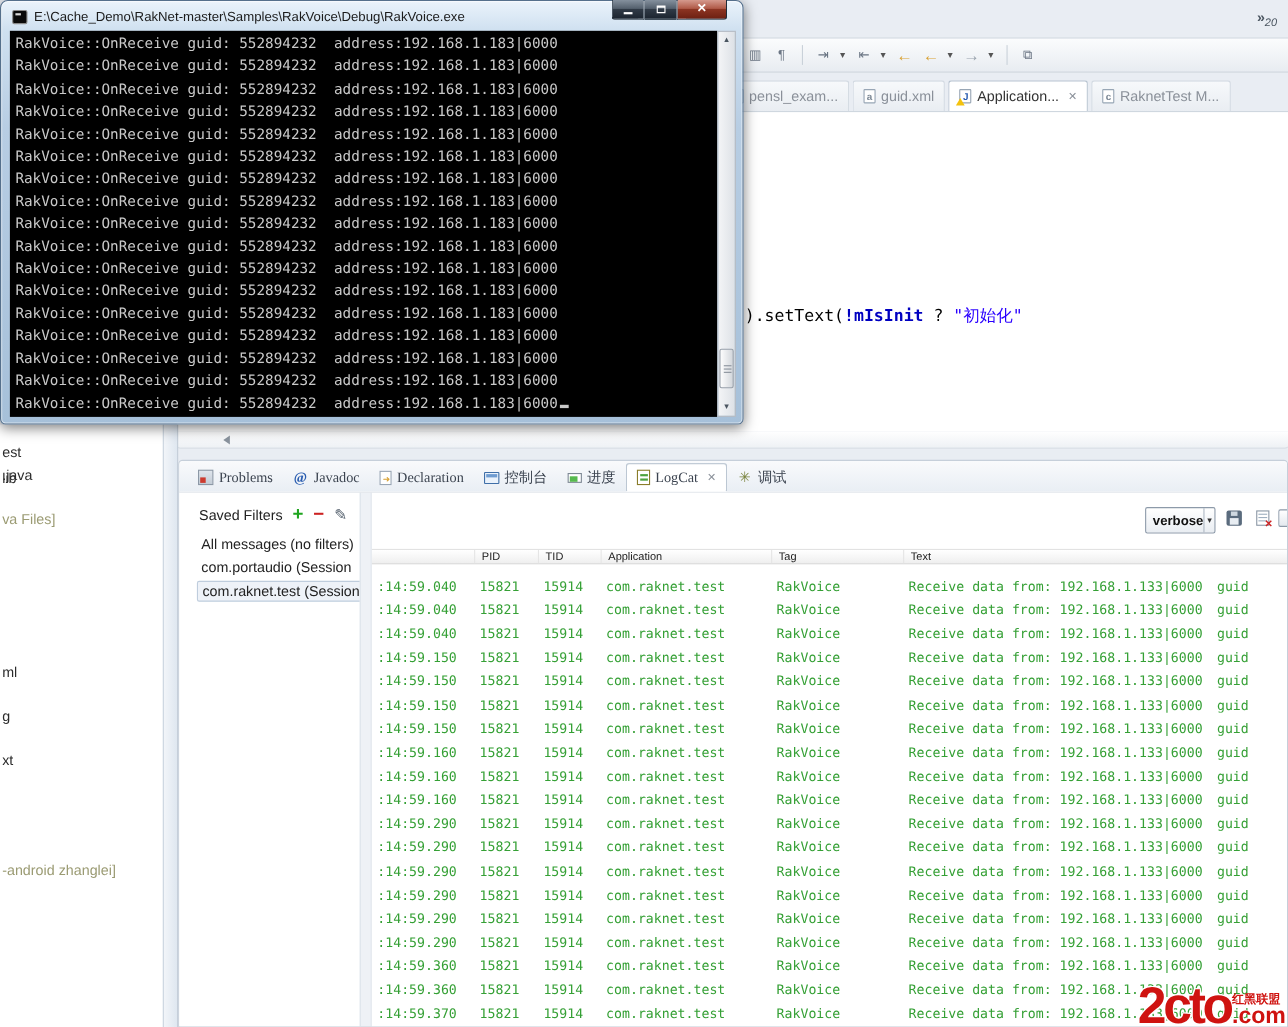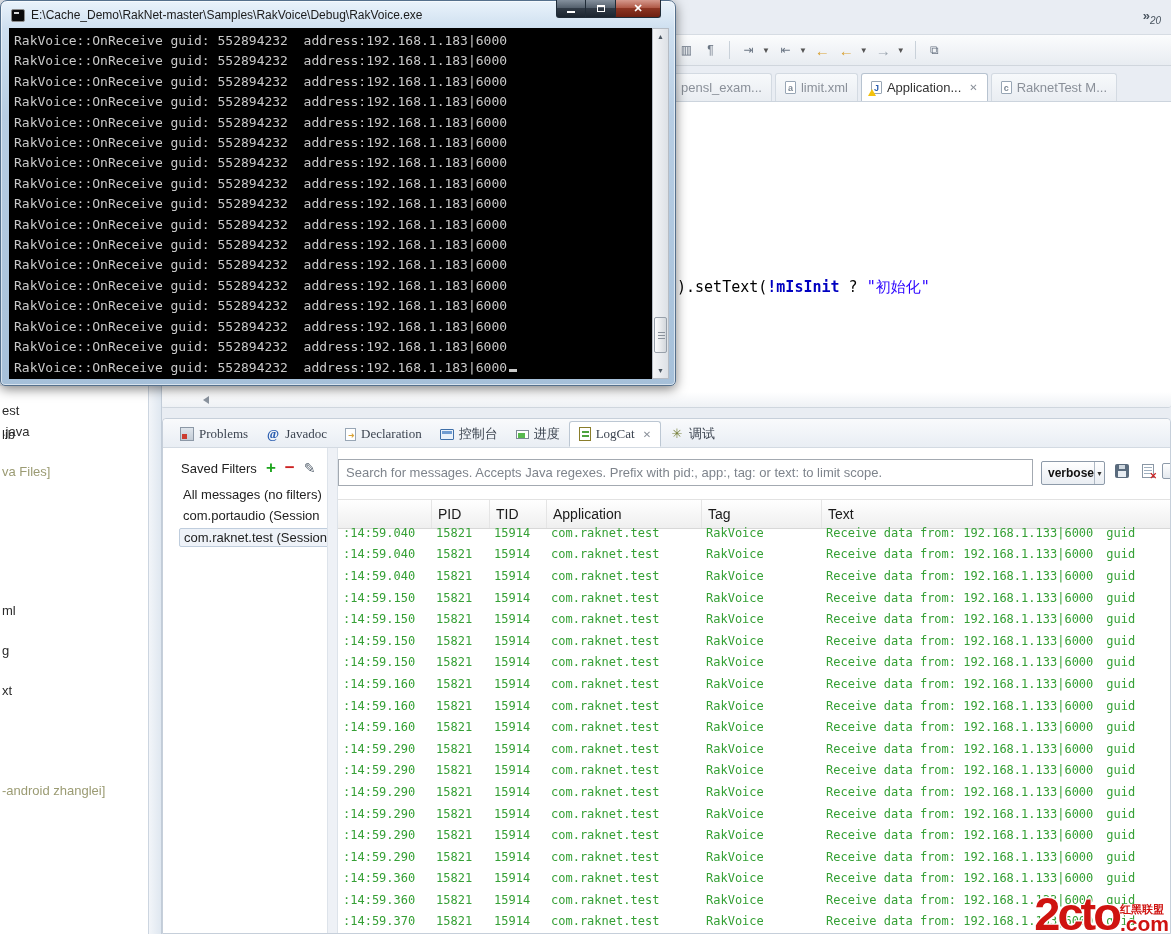--- a/index.html
+++ b/index.html
@@ -108,24 +108,24 @@
   .ic-floppy::after { content:""; position:absolute; left:3px; bottom:1px; width:8px; height:6px; background:#e8edf2; }
   .ic-floppy::before { content:""; position:absolute; left:4px; top:1px; width:6px; height:4px; background:#cfd8e0; }
   .btn-clear { left:800px; }
   .ic-cleardoc { width:12px; height:14px; background:#fff; border:1px solid #8a97a5; position:relative; }
   .ic-cleardoc::before { content:""; position:absolute; left:1px; top:2px; width:8px; height:1px; background:#9fb0c0;
     box-shadow:0 3px 0 #9fb0c0, 0 6px 0 #9fb0c0; }
   .ic-cleardoc::after { content:"✕"; position:absolute; right:-4px; bottom:-4px; color:#cc2222; font-size:9px; font-weight:bold; }
   .btn-partial { left:824px; width:12px; overflow:hidden; }
   .ic-partial { width:14px; height:16px; border:1px solid #8d9aa9; border-radius:2px; background:linear-gradient(#fff,#e4e9ef); }
 
-  .log-table-header { position:absolute; left:0; top:51px; right:0; height:30px; display:grid;
+  .log-table-header { position:absolute; left:0; top:51px; right:0; height:14px; display:grid;
     grid-template-columns:93px 58px 57px 155px 120px 1fr;
     background:linear-gradient(#ffffff,#efefef); border-top:1px solid #e2e2e2; border-bottom:1px solid #d8d8d8;
-    font-size:14px; color:#1a1a1a; align-items:center; }
+    font-size:10px; color:#1a1a1a; align-items:center; }
   .hcell { padding-left:6px; border-left:1px solid #e5e5e5; height:100%; display:flex; align-items:center; }
   .hcell:first-child { border-left:none; }
   .log-rows { position:absolute; left:0; top:74px; right:0; bottom:0; overflow:hidden; }
   .log-row { display:grid; grid-template-columns:93px 58px 57px 155px 120px 1fr; height:21.6px;
     align-items:center; font-family:"DejaVu Sans Mono", monospace; font-size:12px; color:#35a035; white-space:pre; }
   .log-cell { padding-left:5px; overflow:hidden; }
   .log-guid { margin-left:13px; }
 
   
   .cmd-window { position:absolute; left:0; top:0; width:676px; height:386px; z-index:40;
@@ -193,21 +193,21 @@
     <span class="tb-icon">⧉</span>
   </div>
 
   <div class="ecl-tabbar">
     <div class="etab">
       <span class="icon-page" data-letter="c"></span>
       <span>pensl_exam...</span>
     </div>
     <div class="etab">
       <span class="icon-page" data-letter="a"></span>
-      <span>limit.xml</span>
+      <span>guid.xml</span>
     </div>
     <div class="etab active">
       <span class="icon-page icon-java" data-letter="J">
           <span class="icon-warn"></span>
         </span>
       <span>Application...</span>
       <span class="etab-close">✕</span>
     </div>
     <div class="etab">
       <span class="icon-page" data-letter="c"></span>
@@ -275,21 +275,20 @@
         <span class="f-minus">−</span>
         <span class="f-edit">✎</span>
       </div>
       <div class="filter-item fi-0">All messages (no filters)</div>
       <div class="filter-item fi-1">com.portaudio (Session</div>
       <div class="filter-item fi-2 selected">com.raknet.test (Session</div>
     </div>
     <div class="logcat-sash"></div>
 
     <div class="logcat-main">
-      <input class="logcat-search" type="text" placeholder="Search for messages. Accepts Java regexes. Prefix with pid:, app:, tag: or text: to limit scope." style="">
       <div class="level-select">
         <span class="level-label">verbose</span>
         <span class="level-arrow">▼</span>
       </div>
       <div class="mini-btn btn-save">
           <span class="ic-floppy"></span>
         </div>
       <div class="mini-btn btn-clear">
           <span class="ic-cleardoc"></span>
         </div>

